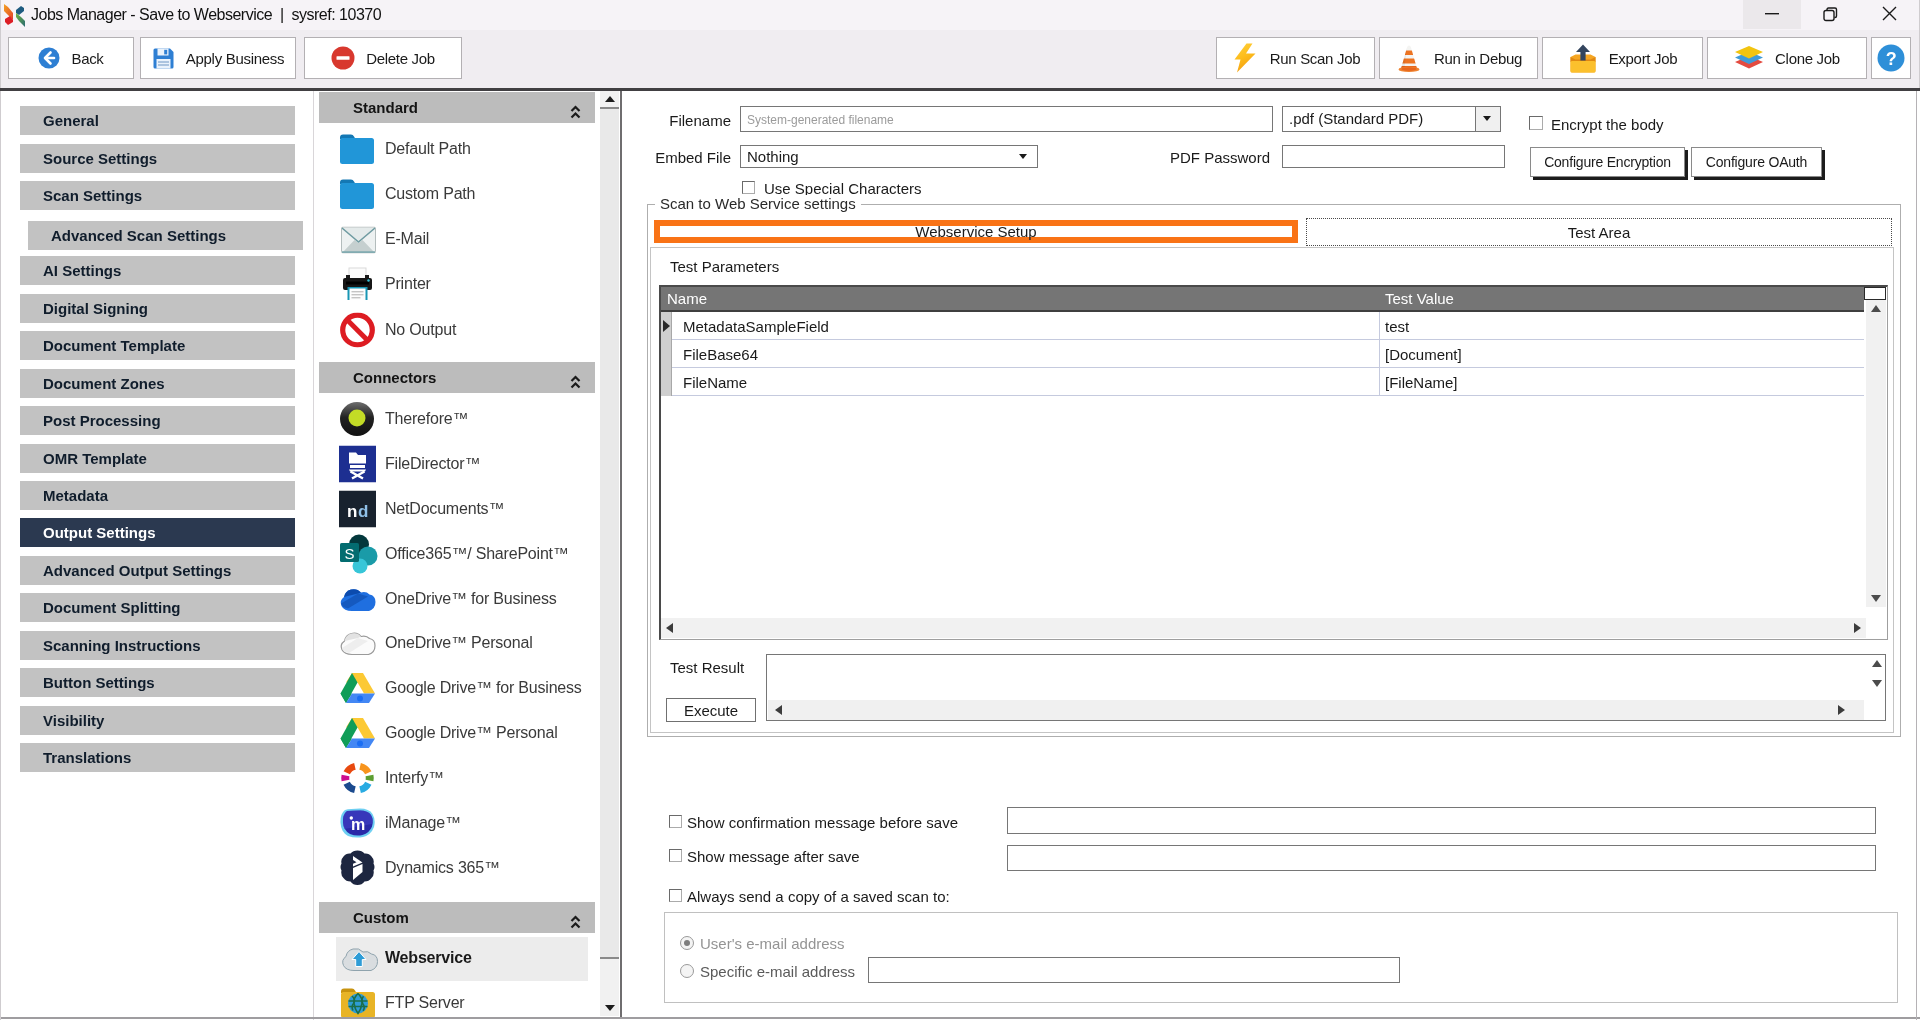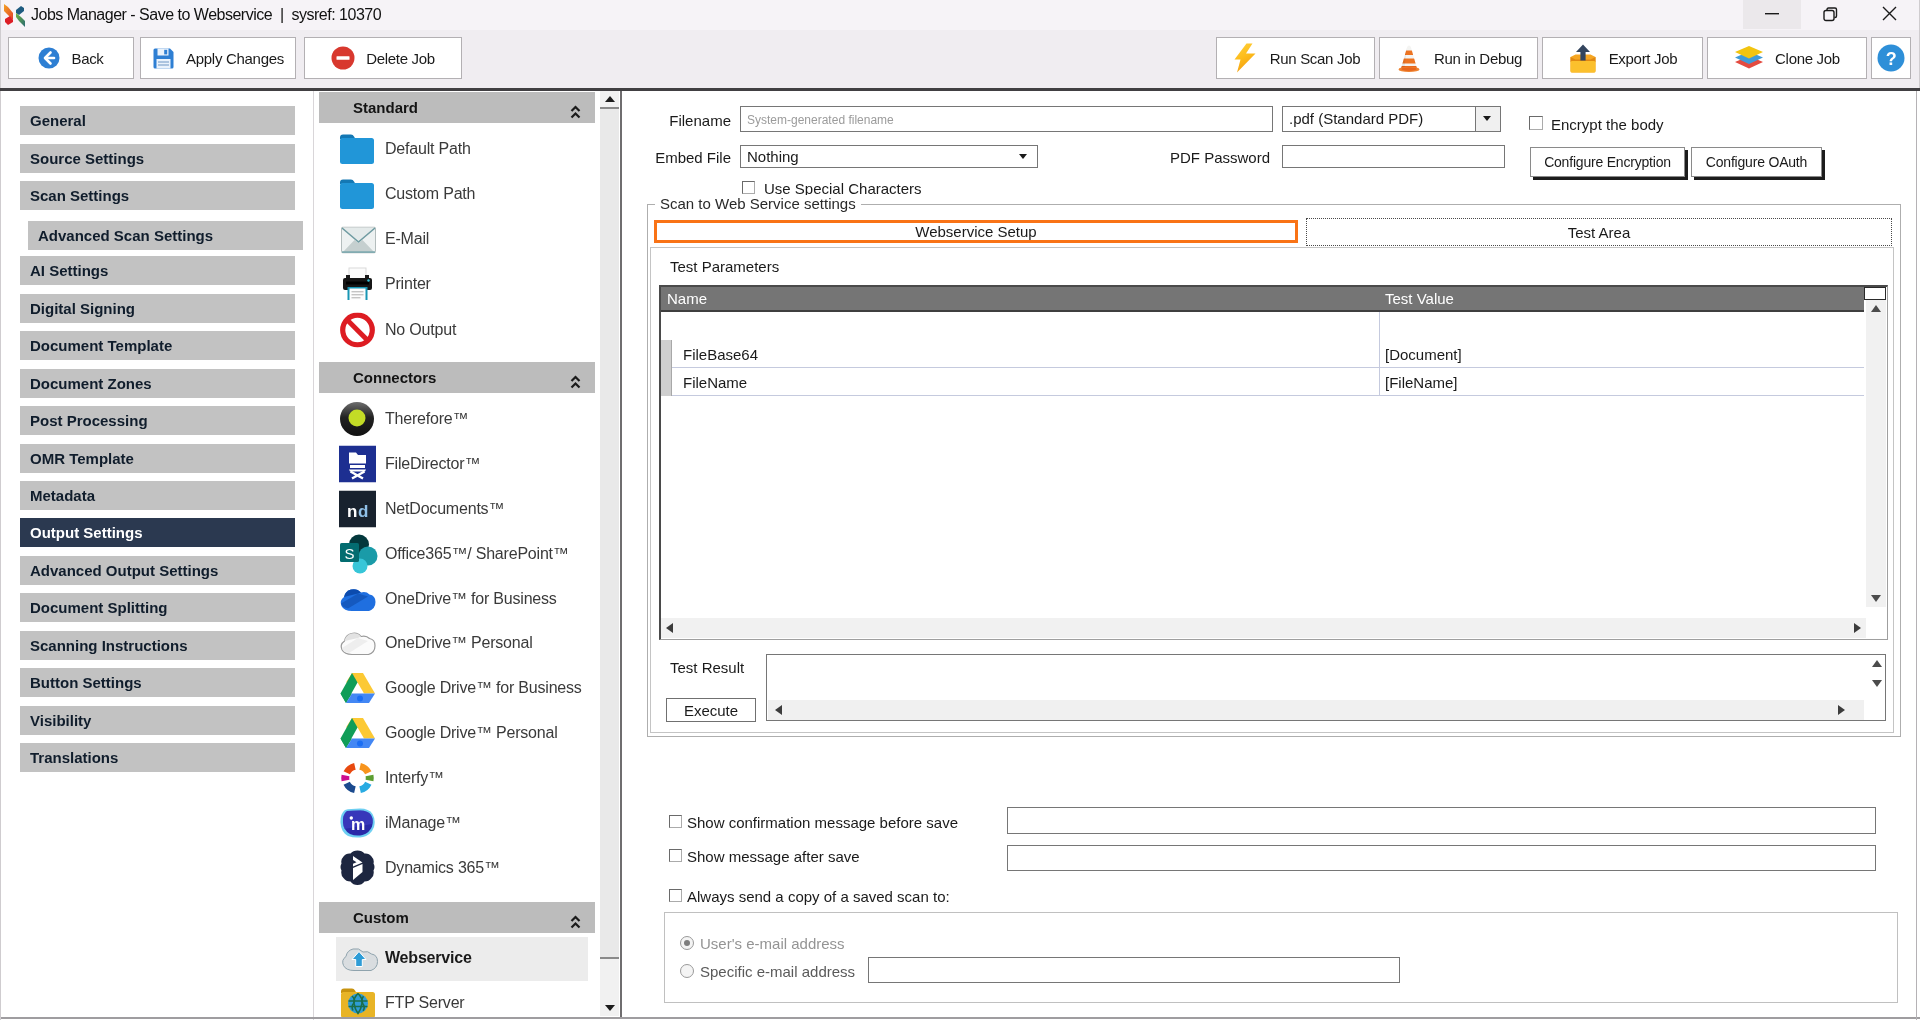--- a/index.html
+++ b/index.html
@@ -10,21 +10,21 @@
 #titlebar{position:absolute;left:0;top:0;width:1920px;height:30px;background:#f6f3f7;border-left:1px solid #cfcccf;border-right:1px solid #cfcccf;}
 #title-text{position:absolute;left:30px;top:6px;font-size:16px;letter-spacing:-0.5px;color:#111;}
 #min-hover{position:absolute;left:1742px;top:0;width:58px;height:29px;background:#ebe8eb;}
 
 #toolbar{position:absolute;left:0;top:30px;width:1920px;height:58px;background:#f0edf1;border-left:1px solid #cfcccf;border-right:1px solid #cfcccf;}
 #toolbar-divider{position:absolute;left:0;top:88px;width:1920px;height:2.5px;background:#413f42;}
 .tbtn{position:absolute;top:7px;height:42px;background:#fff;border:1px solid #b3b0b3;display:flex;align-items:center;justify-content:center;font-size:15px;letter-spacing:-0.3px;color:#1a1a1a;}
 .tbtn svg{flex:0 0 auto;}
 .tbtn span{margin-left:11px;}
 
-.sbtn{position:absolute;left:20px;width:275px;height:29px;background:#c2c2c2;color:#101d2c;font-size:15px;font-weight:bold;line-height:29px;padding-left:10px;}
+.sbtn{position:absolute;left:20px;width:275px;height:29px;background:#c2c2c2;color:#101d2c;font-size:15px;font-weight:bold;line-height:29px;padding-left:23px;}
 .sbtn.sel{background:#2b3950;color:#ffffff;}
 
 #mid-divider-l{position:absolute;left:313px;top:91px;width:1px;height:929px;background:#d9d6d9;}
 #mid-divider-r{position:absolute;left:620px;top:91px;width:2px;height:926px;background:#6f6d6f;}
 .phead{position:absolute;left:319px;width:276px;height:31px;background:#bcbcbc;color:#131313;font-size:15px;font-weight:bold;line-height:31px;padding-left:34px;}
 .phead .chev{position:absolute;right:14px;top:7px;}
 .pitem{position:absolute;left:385px;font-size:16px;letter-spacing:-0.2px;color:#3a3a3a;transform:translateY(-50%);white-space:nowrap;}
 .pitem.bold{font-weight:bold;color:#1a1a1a;}
 .picon{position:absolute;transform:translate(0,-50%);}
 #ws-sel{position:absolute;left:336px;top:937px;width:252px;height:44px;background:#ececec;}
@@ -36,21 +36,21 @@
 .lbl{position:absolute;font-size:15px;color:#1a1a1a;white-space:nowrap;}
 .rlbl{position:absolute;font-size:15px;color:#1a1a1a;text-align:right;white-space:nowrap;}
 .tinput{position:absolute;background:#fff;border:1px solid #767676;font-size:15px;color:#1a1a1a;padding-left:6px;}
 .placeholder{color:#9b9b9b;font-size:12px;}
 .cb{position:absolute;width:14px;height:14px;background:#fff;border-style:solid;border-width:1px;border-color:#6a6a6a #ababab #ababab #6a6a6a;}
 .combo-arrow{position:absolute;width:0;height:0;border-left:4.5px solid transparent;border-right:4.5px solid transparent;border-top:5px solid #1a1a1a;}
 .shadow-btn{position:absolute;background:#fff;border:1px solid #8a8a8a;box-shadow:3px 3px 0 0 #1c1c1c;font-size:14px;letter-spacing:-0.2px;display:flex;align-items:center;justify-content:center;}
 
 #gbox{position:absolute;left:647px;top:204px;width:1254px;height:533px;border:1px solid #aeaeae;}
 #gbox-label{position:absolute;left:655px;top:195px;background:#fff;padding:0 5px;font-size:15px;color:#2a2a2a;}
-.tab{position:absolute;top:220px;height:23px;background:#fff;border:3px solid #f97316;font-size:15px;display:flex;align-items:center;justify-content:center;}
+.tab{position:absolute;top:220px;height:23px;background:#fff;border:6px solid #f97316;font-size:15px;display:flex;align-items:center;justify-content:center;}
 #tabpage{position:absolute;left:650px;top:247px;width:1244px;height:486px;border:1px solid #c4c4c4;}
 
 #tbl{position:absolute;left:659px;top:285px;width:1229px;height:355px;border-style:solid;border-width:2px 1px 1px 2px;border-color:#4a4a4a #9f9f9f #9f9f9f #4a4a4a;background:#fff;}
 #tbl-head{position:absolute;left:0;top:0;width:1203px;height:23px;background:#757575;color:#fff;font-size:15px;}
 .trow{position:absolute;left:0;width:1203px;height:28px;border-bottom:1px solid #c5cade;font-size:15px;color:#1a1a1a;}
 .tsel{position:absolute;left:0;top:0;width:11px;height:28px;border-right:1px solid #a8a8a8;background:#cfcfcf;}
 .tname{position:absolute;left:22px;top:50%;transform:translateY(-50%);}
 .tval{position:absolute;left:724px;top:50%;transform:translateY(-50%);}
 #tbl-colsep{position:absolute;left:718px;top:25px;width:1px;height:84px;background:#c5cade;}
 #tbl-corner{position:absolute;left:1203px;top:0;width:22px;height:13px;background:#fff;border:1px solid #2a2a2a;}
@@ -118,21 +118,21 @@
   </div>
   <div class="tbtn" style="left:139px;width:156px;">
     <svg width="23" height="23" viewBox="0 0 23 23">
       <path d="M1.5 3 Q1.5 1.5 3 1.5 L18 1.5 L21.5 5 L21.5 20 Q21.5 21.5 20 21.5 L3 21.5 Q1.5 21.5 1.5 20 Z" fill="#2e7fd3"></path>
       <rect x="5.5" y="1.5" width="11" height="7" fill="#eaf2fb"></rect>
       <rect x="12.2" y="2.8" width="3" height="4.6" fill="#2e7fd3"></rect>
       <rect x="4.5" y="12" width="14" height="9.5" fill="#eaf2fb"></rect>
       <rect x="6" y="14.2" width="11" height="1.6" fill="#9db9d8"></rect>
       <rect x="6" y="17.2" width="11" height="1.6" fill="#9db9d8"></rect>
     </svg>
-    <span>Apply Changes</span>
+    <span>Apply Business</span>
   </div>
   <div class="tbtn" style="left:303px;width:158px;">
     <svg width="24" height="24" viewBox="0 0 24 24">
       <circle cx="12" cy="12" r="11.5" fill="#d8382e"></circle>
       <rect x="5.5" y="10.3" width="13" height="3.4" rx="0.5" fill="#fff"></rect>
     </svg>
     <span>Delete Job</span>
   </div>
   <div class="tbtn" style="left:1215px;width:159px;">
     <svg width="28" height="30" viewBox="0 0 28 30">
@@ -428,20 +428,29 @@
   <div class="tab" style="left:1306px;top:218px;width:586px;height:28px;border:1px dotted #4a4a4a;background:#fff;z-index:3;">Test Area</div>
 
   <div class="lbl" style="left:670px;top:258px;">Test Parameters</div>
 
   <div id="tbl">
     <div id="tbl-head">
       <span style="position:absolute;left:6px;top:3px;">Name</span>
       <span style="position:absolute;left:724px;top:3px;">Test Value</span>
     </div>
     <div style="position:absolute;left:0;top:23px;width:1203px;height:2px;background:#3f3f3f;"></div>
+    <div class="trow" style="top:25px;">
+      <div class="tsel">
+          <svg width="7" height="12" viewBox="0 0 7 12" style="position:absolute;left:2px;top:8px;">
+            <polygon points="0,0 7,6 0,12" fill="#2a2a2a"></polygon>
+          </svg>
+        </div>
+      <div class="tname">MetadataSampleField</div>
+      <div class="tval">test</div>
+    </div>
     <div class="trow" style="top:53px;">
       <div class="tsel"></div>
       <div class="tname">FileBase64</div>
       <div class="tval">[Document]</div>
     </div>
     <div class="trow" style="top:81px;">
       <div class="tsel"></div>
       <div class="tname">FileName</div>
       <div class="tval">[FileName]</div>
     </div>

